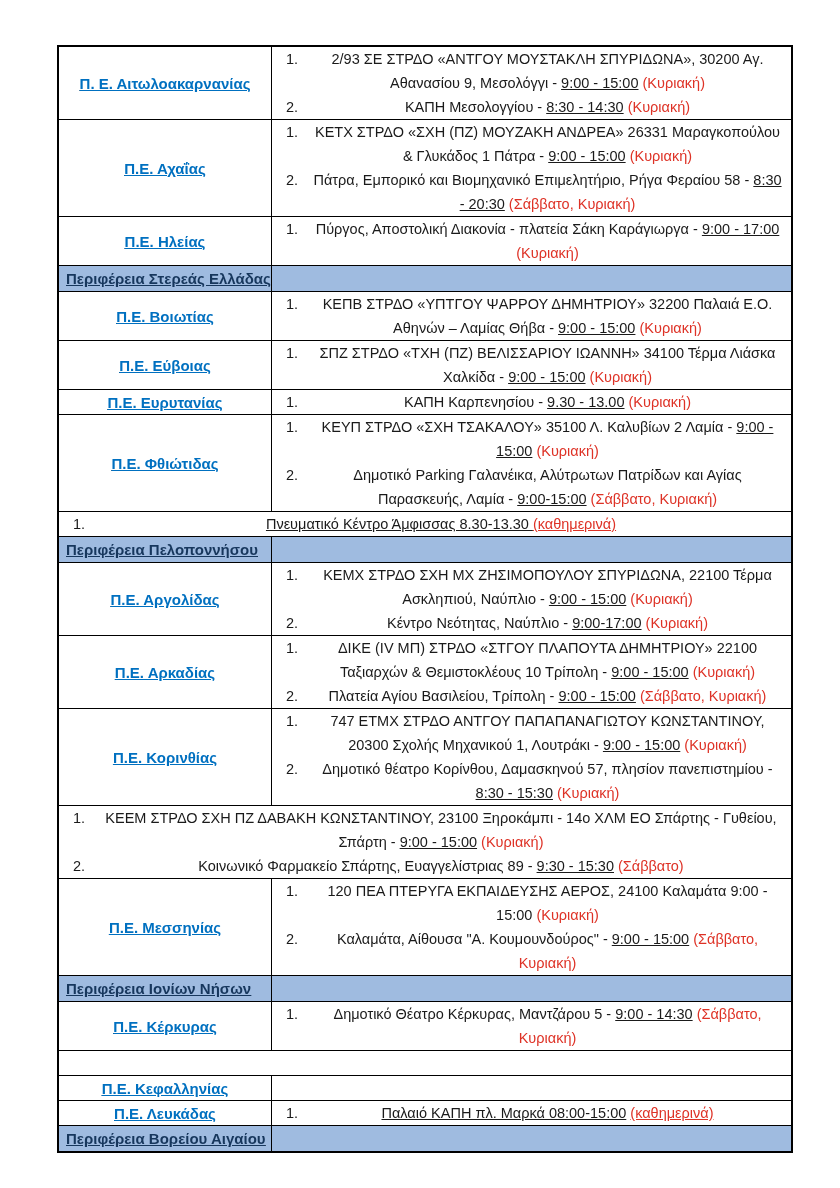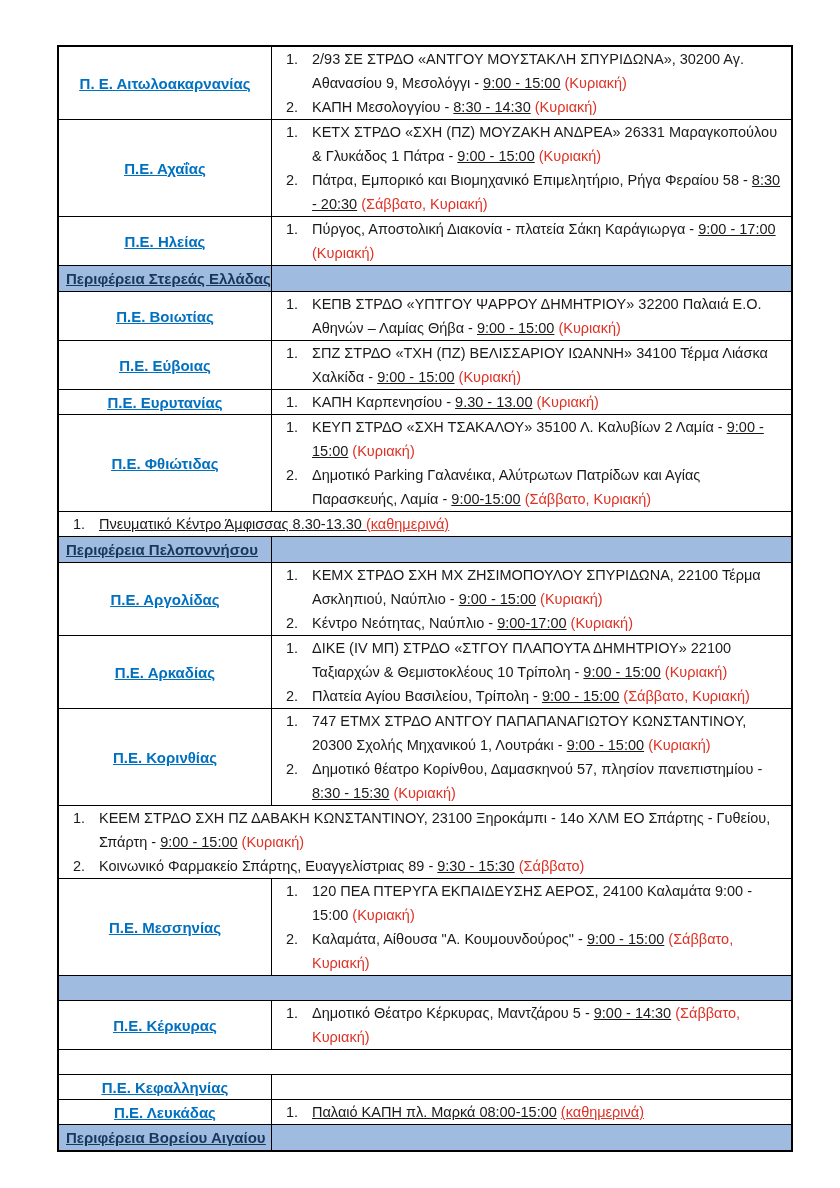--- a/index.html
+++ b/index.html
@@ -72,21 +72,21 @@
   .item {
     display: flex;
     font-size: 14.5px;
     line-height: 24px;
     color: var(--text);
   }
   .item .num {
     flex: 0 0 26px;
     width: 26px;
   }
-  .item .content { flex: 1 1 auto; }
+  .item .content { flex: 1 1 auto; text-align: center; }
   .content span.u  { text-decoration: underline; }
   .content span.r  { color: var(--red); }
   .content span.ru { color: var(--red); text-decoration: underline; }
 </style>
 </head>
 <body>
 
 <div class="doc-table" id="doc-table">
     <div class="row region">
       <div class="cell left">
@@ -263,20 +263,23 @@
           <span class="num">1.</span>
           <span class="content"><span>120 ΠΕΑ ΠΤΕΡΥΓΑ ΕΚΠΑΙΔΕΥΣΗΣ ΑΕΡΟΣ, 24100 Καλαμάτα 9:00 - 15:00 </span><span class="r">(Κυριακή)</span></span>
         </div>
         <div class="item">
           <span class="num">2.</span>
           <span class="content"><span>Καλαμάτα, Αίθουσα "Α. Κουμουνδούρος" - </span><span class="u">9:00 - 15:00</span><span> </span><span class="r">(Σάββατο, Κυριακή)</span></span>
         </div>
       </div>
     </div>
     <div class="row section">
+      <div class="cell left">
+        <span class="section-label">Περιφέρεια Ιονίων Νήσων</span>
+      </div>
       <div class="cell right"></div>
     </div>
     <div class="row region">
       <div class="cell left">
         <span class="region-link">Π.Ε. Κέρκυρας</span>
       </div>
       <div class="cell right">
         <div class="item">
           <span class="num">1.</span>
           <span class="content"><span>Δημοτικό Θέατρο Κέρκυρας, Μαντζάρου 5 - </span><span class="u">9:00 - 14:30</span><span> </span><span class="r">(Σάββατο, Κυριακή)</span></span>

